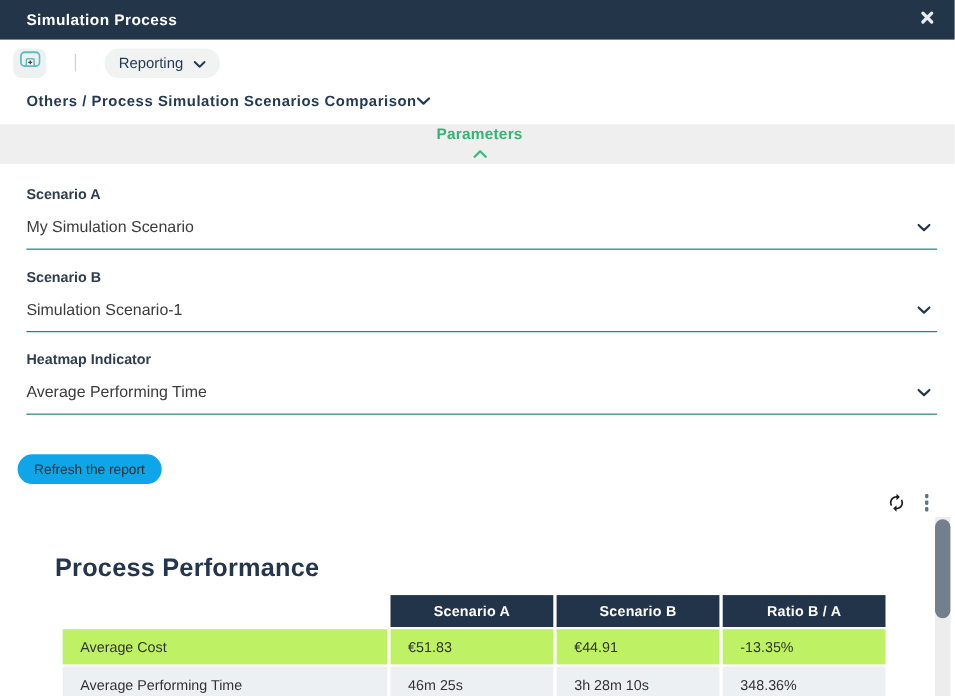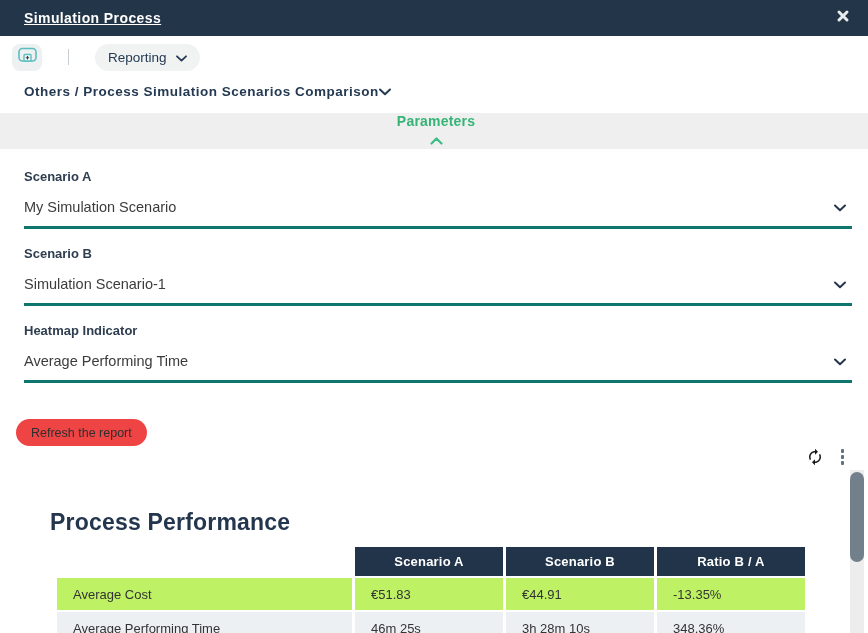--- a/index.html
+++ b/index.html
@@ -7,21 +7,21 @@
   body {
     font-family: "Liberation Sans", sans-serif;
     background: #ffffff;
     position: relative;
     overflow: hidden;
     color: #333;
   }
   
   .titlebar {
     height: 36px; background: #233549; color: #fff;
-    display: flex; align-items: center; padding: 0 16px 0 24px; text-decoration: underline;
+    display: flex; align-items: center; padding: 0 16px 0 24px;
   }
   .titlebar-title { flex: 1; font-size: 14px; font-weight: bold; letter-spacing: .4px; }
   .close-btn { width: 18px; height: 18px; display: flex; align-items: center; justify-content: center; cursor: pointer; }
   
   .toolbar { display: flex; align-items: center; gap: 26px; padding: 6px 0 0 12px; height: 36px; }
   .icon-pill {
     width: 30px; height: 27px; background: #edf1f1; border-radius: 8px;
     display: flex; align-items: center; justify-content: center; cursor: pointer;
   }
   .v-divider { width: 1px; height: 16px; background: #c9ced3; }
@@ -39,30 +39,30 @@
   .params-bar {
     height: 36px; background: #efefef;
     display: flex; align-items: center; justify-content: space-between;
     padding: 0 20px 0 24px;
     flex-direction: column;
   }
   .params-title { color: #35b476; font-weight: bold; font-size: 14px; letter-spacing: .2px; }
   .fields { padding: 6px 16px 0 24px; }
   .field-label { margin-top: 14px; font-weight: bold; font-size: 13px; color: #2e3d4f; }
   .value-row {
-    margin-top: 15px; padding-bottom: 11px; border-bottom: 3px solid #0f766e;
+    margin-top: 15px; padding-bottom: 11px; border-bottom: 1px solid #0f766e;
     display: flex; align-items: center; justify-content: space-between;
     font-size: 14.5px; color: #3c3c3c; cursor: pointer;
   }
   .value-row .chev { margin-right: 6px; }
   .field + .field .field-label { margin-top: 17px; }
   
   .refresh-btn {
     margin: 36px 0 0 16px; height: 27px; padding: 0 15px;
-    background: #ef4444; border: none; border-radius: 14px;
+    background: #0ea5e9; border: none; border-radius: 14px;
     font-family: "Liberation Sans", sans-serif; font-size: 12.5px; color: #2f2f2f; cursor: pointer;
   }
   
   .report-actions {
     position: absolute; top: 447px; right: 22px;
     display: flex; align-items: center; gap: 15px;
   }
   .action-icon { cursor: pointer; display: flex; align-items: center; justify-content: center; }
   .kebab { display: flex; flex-direction: column; gap: 2.5px; cursor: pointer; padding: 2px; }
   .kebab span { width: 3.5px; height: 3.5px; border-radius: 1px; background: #5f7282; }

